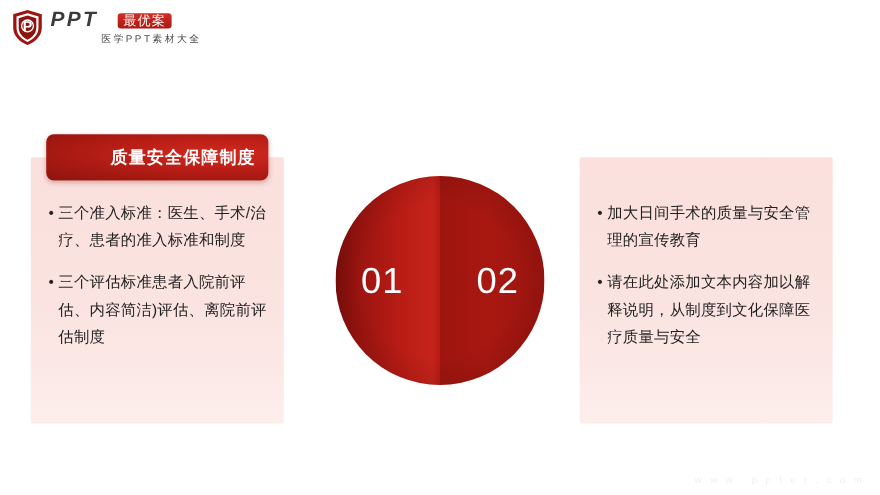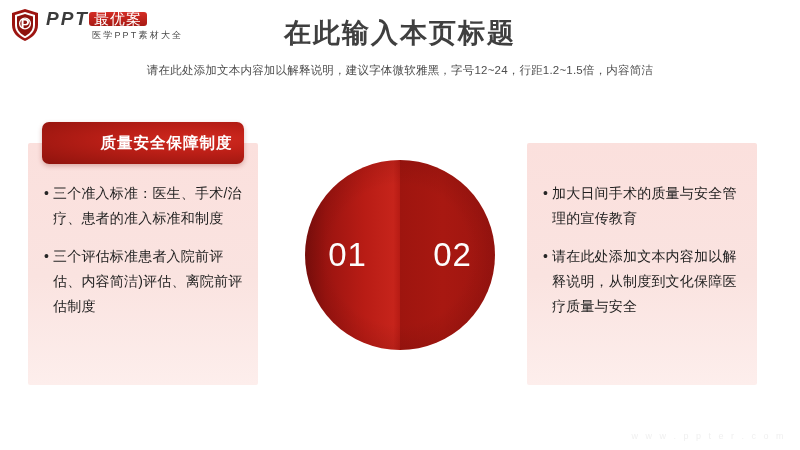--- a/index.html
+++ b/index.html
@@ -66,24 +66,24 @@
   }
   #logo-ppt {
     font-size: 19px;
     font-weight: bold;
     font-style: italic;
     color: #3b3b3b;
     letter-spacing: 2px;
     line-height: 20px;
   }
   #logo-badge {
-    margin-left: 0;
+    margin-left: 18px;
     background: linear-gradient(180deg, #d42d25 0%, #a81a14 100%);
     color: #ffffff;
-    font-size: 15px;
+    font-size: 12px;
     line-height: 12px;
     padding: 1px 5px;
     border-radius: 3px;
     letter-spacing: 1px;
     white-space: nowrap;
   }
   #logo-line2 {
     font-size: 9px;
     color: #4a4a4a;
     letter-spacing: 2.2px;
@@ -253,22 +253,20 @@
     </div>
     <div id="logo-textblock">
       <div id="logo-line1">
         <span id="logo-ppt">PPT</span>
         <span id="logo-badge">最优案</span>
       </div>
       <div id="logo-line2">医学PPT素材大全</div>
     </div>
   </div>
 
-  <div id="page-title">在此输入本页标题</div>
-  <div id="page-subtitle">请在此处添加文本内容加以解释说明，建议字体微软雅黑，字号12~24，行距1.2~1.5倍，内容简洁</div>
 
   <div class="card" id="card-left">
     <div class="card-header">质量安全保障制度</div>
     <div class="card-body">
       <div class="bullet-row">
         <span class="bullet-dot">•</span>
         <span class="bullet-text">三个准入标准：医生、手术/治疗、患者的准入标准和制度</span>
       </div>
       <div class="bullet-row">
         <span class="bullet-dot">•</span>

